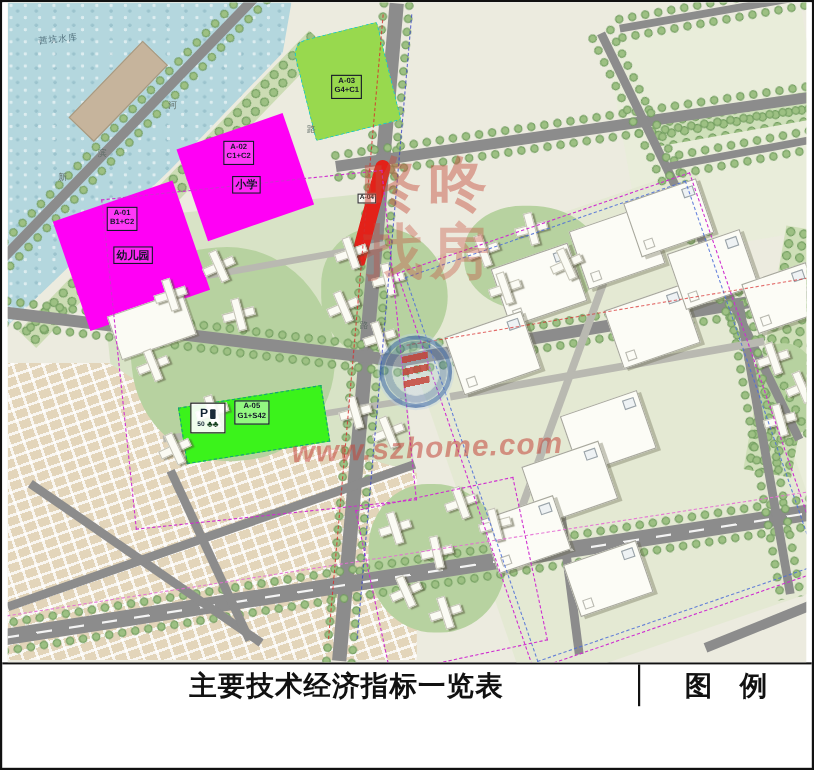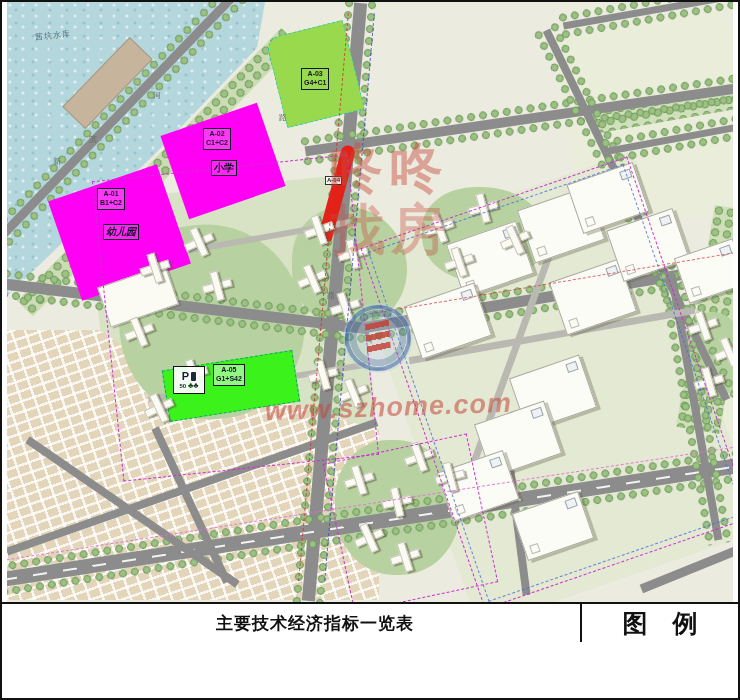--- a/index.html
+++ b/index.html
@@ -73,21 +73,21 @@
   .wm-url{position:absolute;font-size:27px;font-weight:bold;font-style:italic;color:rgba(195,70,58,.55);letter-spacing:1px;transform:rotate(-2deg);white-space:nowrap;z-index:9;}
   .logo{position:absolute;width:58px;height:58px;border-radius:50%;border:4px solid rgba(66,108,168,.55);
     background:radial-gradient(circle,rgba(170,200,225,.28) 52%,rgba(66,108,168,.38) 53% 68%,rgba(170,200,225,.28) 69%);
     box-shadow:0 0 0 2px rgba(190,210,230,.4);z-index:9;}
   .logo-glyph{position:absolute;left:17px;top:13px;width:24px;height:30px;
     background:repeating-linear-gradient(180deg,rgba(196,60,48,.8) 0 6px,rgba(0,0,0,0) 6px 11px);
     transform:rotate(-12deg) skewX(-8deg);}
   
   .footer{height:38px;border-top:2px solid #111;display:flex;}
   .footer-left{flex:1;display:flex;align-items:center;justify-content:center;}
-  .footer-left span{font-size:17px;font-weight:bold;color:#111;letter-spacing:1px;margin-left:48px;}
+  .footer-left span{font-size:25px;font-weight:bold;color:#111;letter-spacing:1px;margin-left:48px;}
   .footer-right{width:156px;border-left:2px solid #111;display:flex;align-items:center;justify-content:center;}
   .footer-right span{font-size:25px;font-weight:bold;color:#111;}
   .z1{z-index:1}.z2{z-index:2}.z3{z-index:3}.z4{z-index:4}.z5{z-index:5}.z6{z-index:6}
 </style>
 </head>
 <body>
 
 <div class="frame">
 
 
@@ -190,21 +190,21 @@
     <div class="wlabel" style="left:28px;top:28px;"><span>茜坑水库</span></div>
     <div class="rchar" style="left:146px;top:88px;"><span>河</span></div>
     <div class="rchar" style="left:82px;top:132px;"><span>滨</span></div>
     <div class="rchar" style="left:46px;top:154px;"><span>新</span></div>
     <div class="rchar" style="left:272px;top:110px;"><span>路</span></div>
     <div class="rchar" style="left:320px;top:288px;"><span>路</span></div>
 
     <div class="codebox" style="left:90px;top:186px;">
       <span>A-01</span><br><span>B1+C2</span>
     </div>
-    <div class="sub" style="left:96px;top:222px;font-style:italic;"><span>幼儿园</span></div>
+    <div class="sub" style="left:96px;top:222px;"><span>幼儿园</span></div>
     <div class="codebox" style="left:196px;top:126px;">
       <span>A-02</span><br><span>C1+C2</span>
     </div>
     <div class="sub" style="left:204px;top:158px;"><span>小学</span></div>
     <div class="codebox" style="left:294px;top:66px;background:rgba(152,217,78,.4);">
       <span>A-03</span><br><span>G4+C1</span>
     </div>
     <div class="codebox" style="left:206px;top:362px;background:rgba(255,255,255,.45);">
       <span>A-05</span><br><span>G1+S42</span>
     </div>

